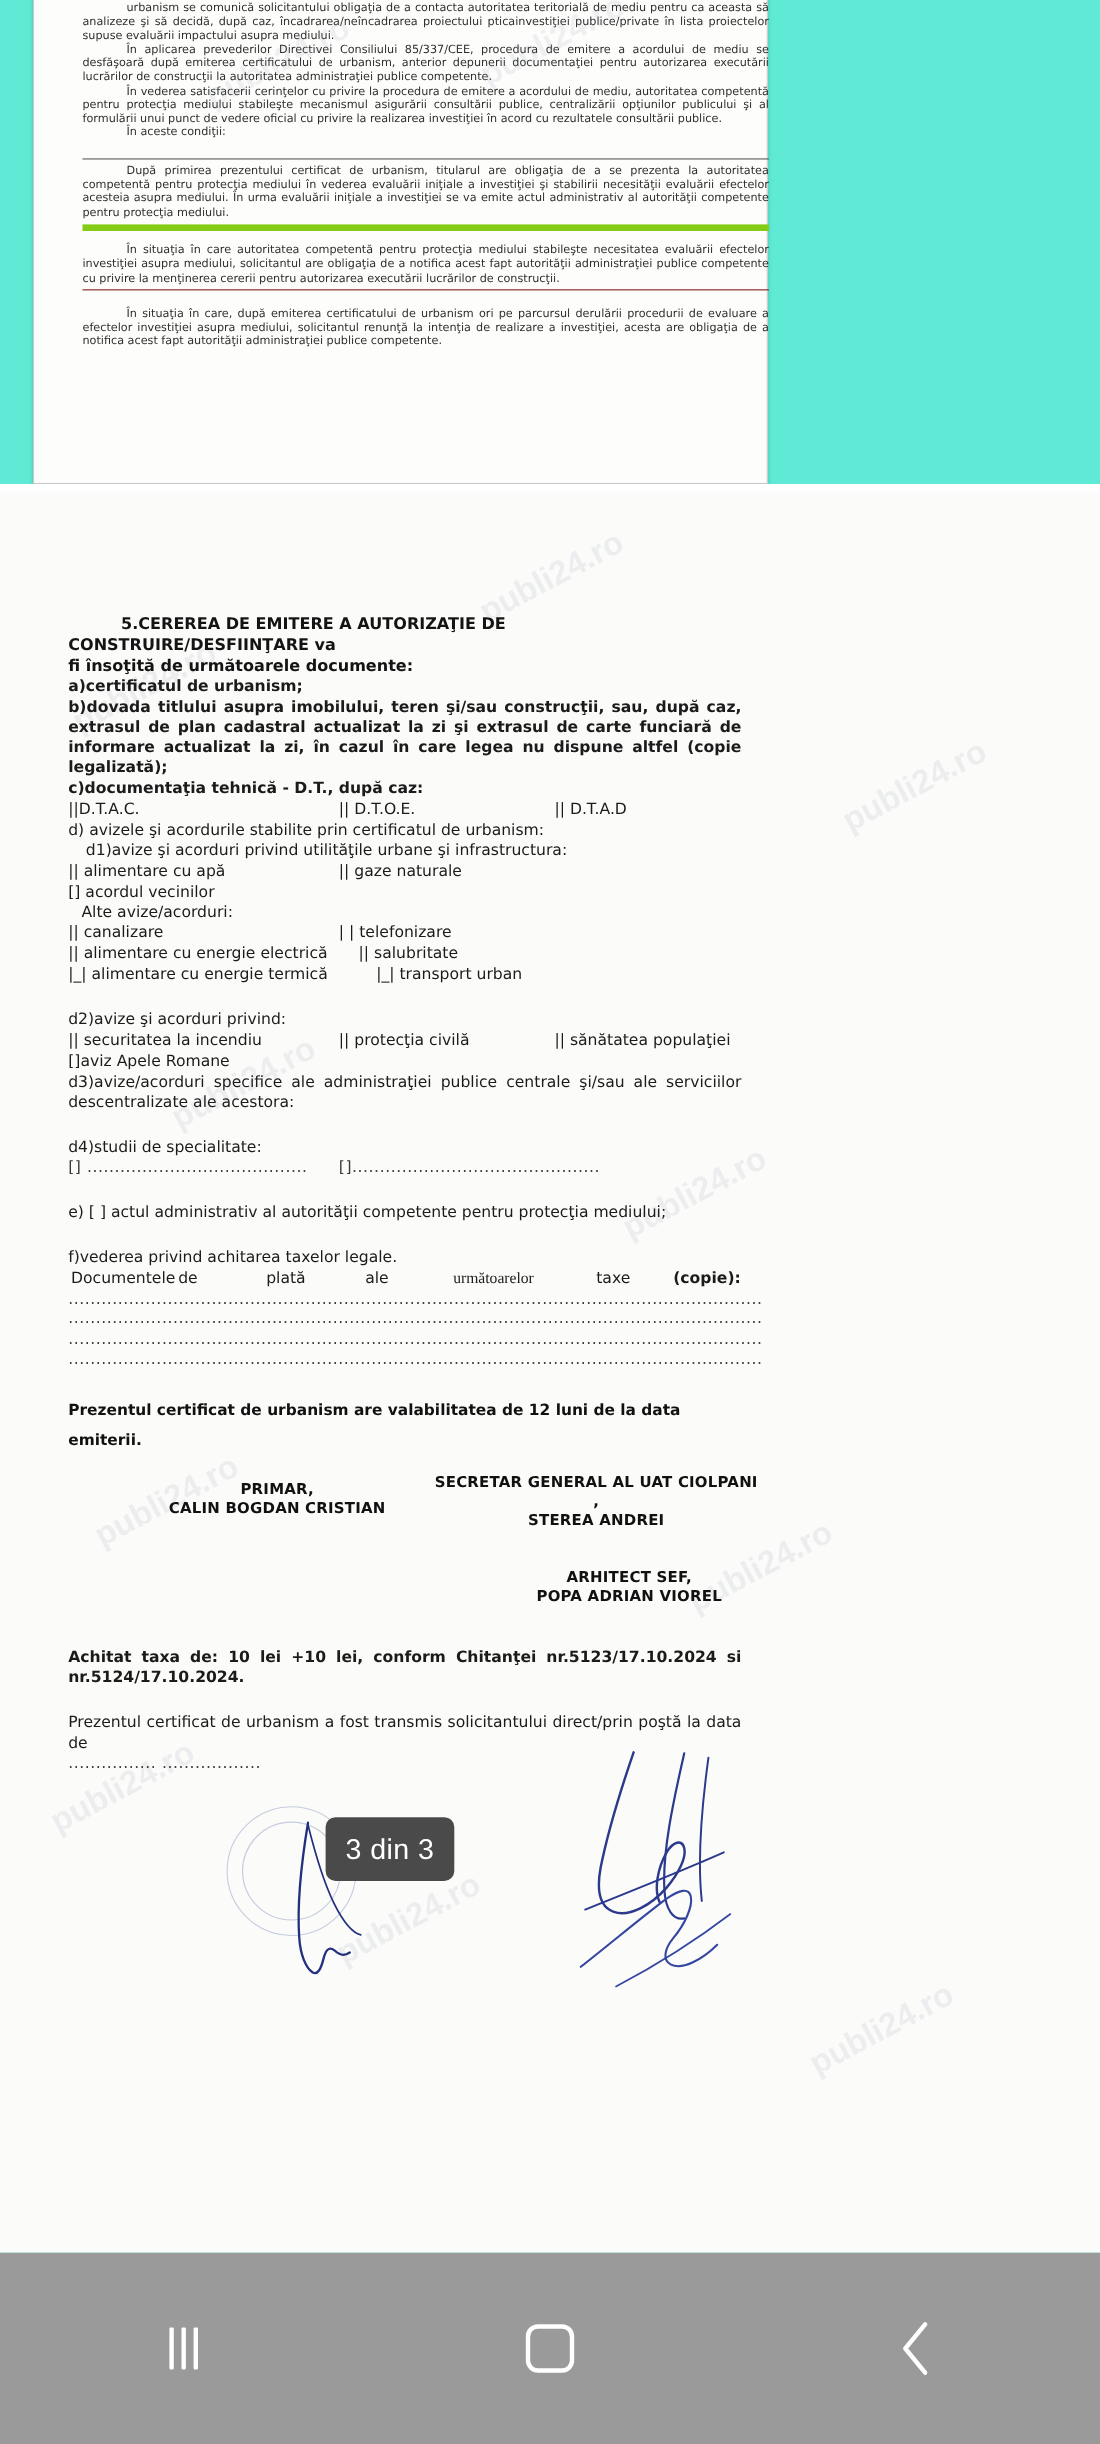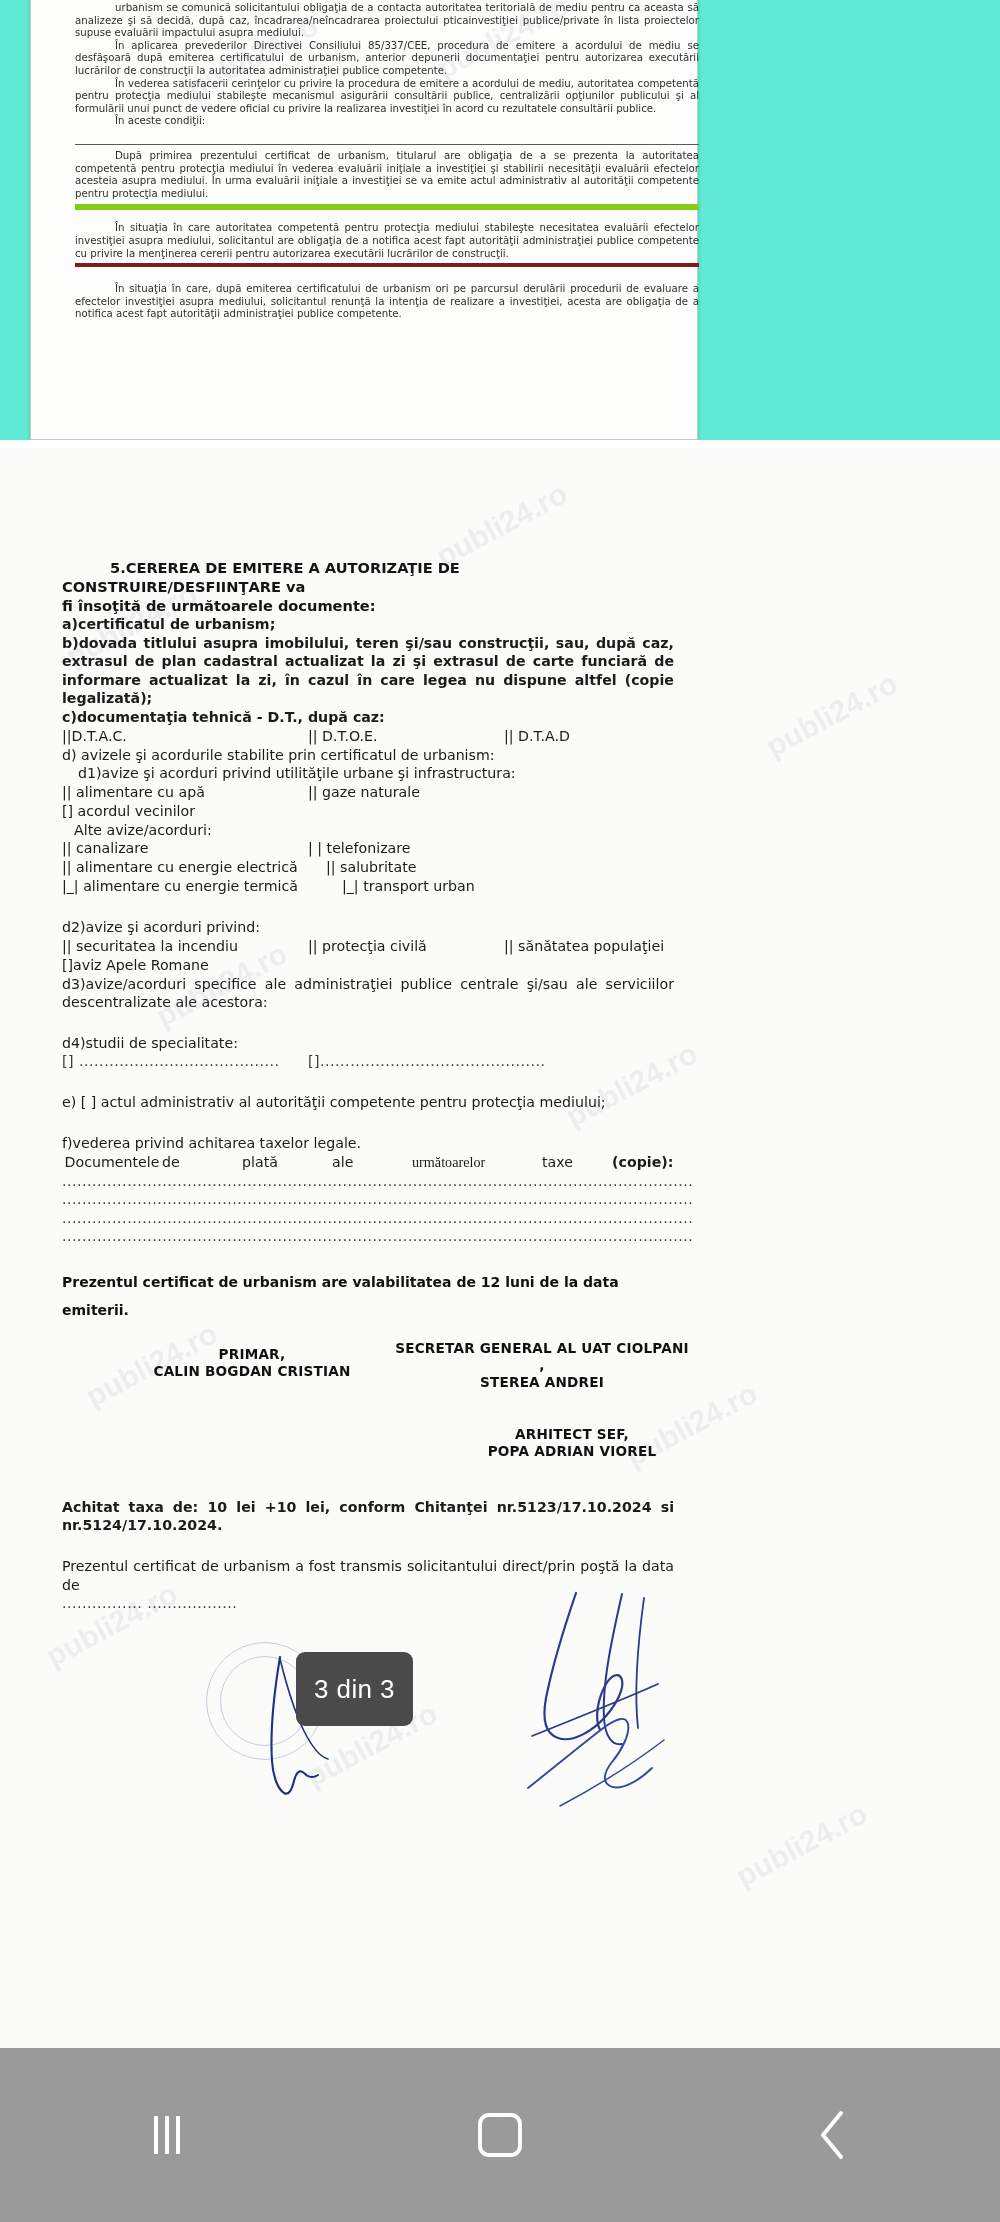--- a/index.html
+++ b/index.html
@@ -57,21 +57,21 @@
   .spacer12 { height:12px; }
   .spacer16 { height:16px; }
   .spacer22 { height:22px; }
 
   .boxed {
     border-top:1px solid #5a5a5a;
     border-bottom:6px solid #84cc16;
     padding:5px 0 4px 0;
   }
   .boxed2 {
-    border-bottom:4px solid #7f1d1d;
+    border-bottom:1px solid #7f1d1d;
     padding:0 0 3px 0;
   }
 
   
   .b {
     font-size:14.2px;
     line-height:18.6px;
     color:#1b1b1b;
     text-align:justify;
   }
@@ -120,21 +120,21 @@
     opacity:.55;
   }
   .stamp:after{
     content:""; position:absolute; left:13px; top:13px; right:13px; bottom:13px;
     border-radius:50%; border:1px solid #9aa6c8;
   }
 
   
   .page-badge {
     position:absolute; left:296px; top:1204px;
-    width:117px; height:74px;
+    width:117px; height:58px;
     background:#4a4a4a;
     border-radius:9px;
     display:flex; align-items:center; justify-content:center;
     color:#ffffff; font-size:26px; letter-spacing:.4px;
     font-family:"Liberation Sans", sans-serif;
   }
 
   
   .wm {
     position:absolute;

